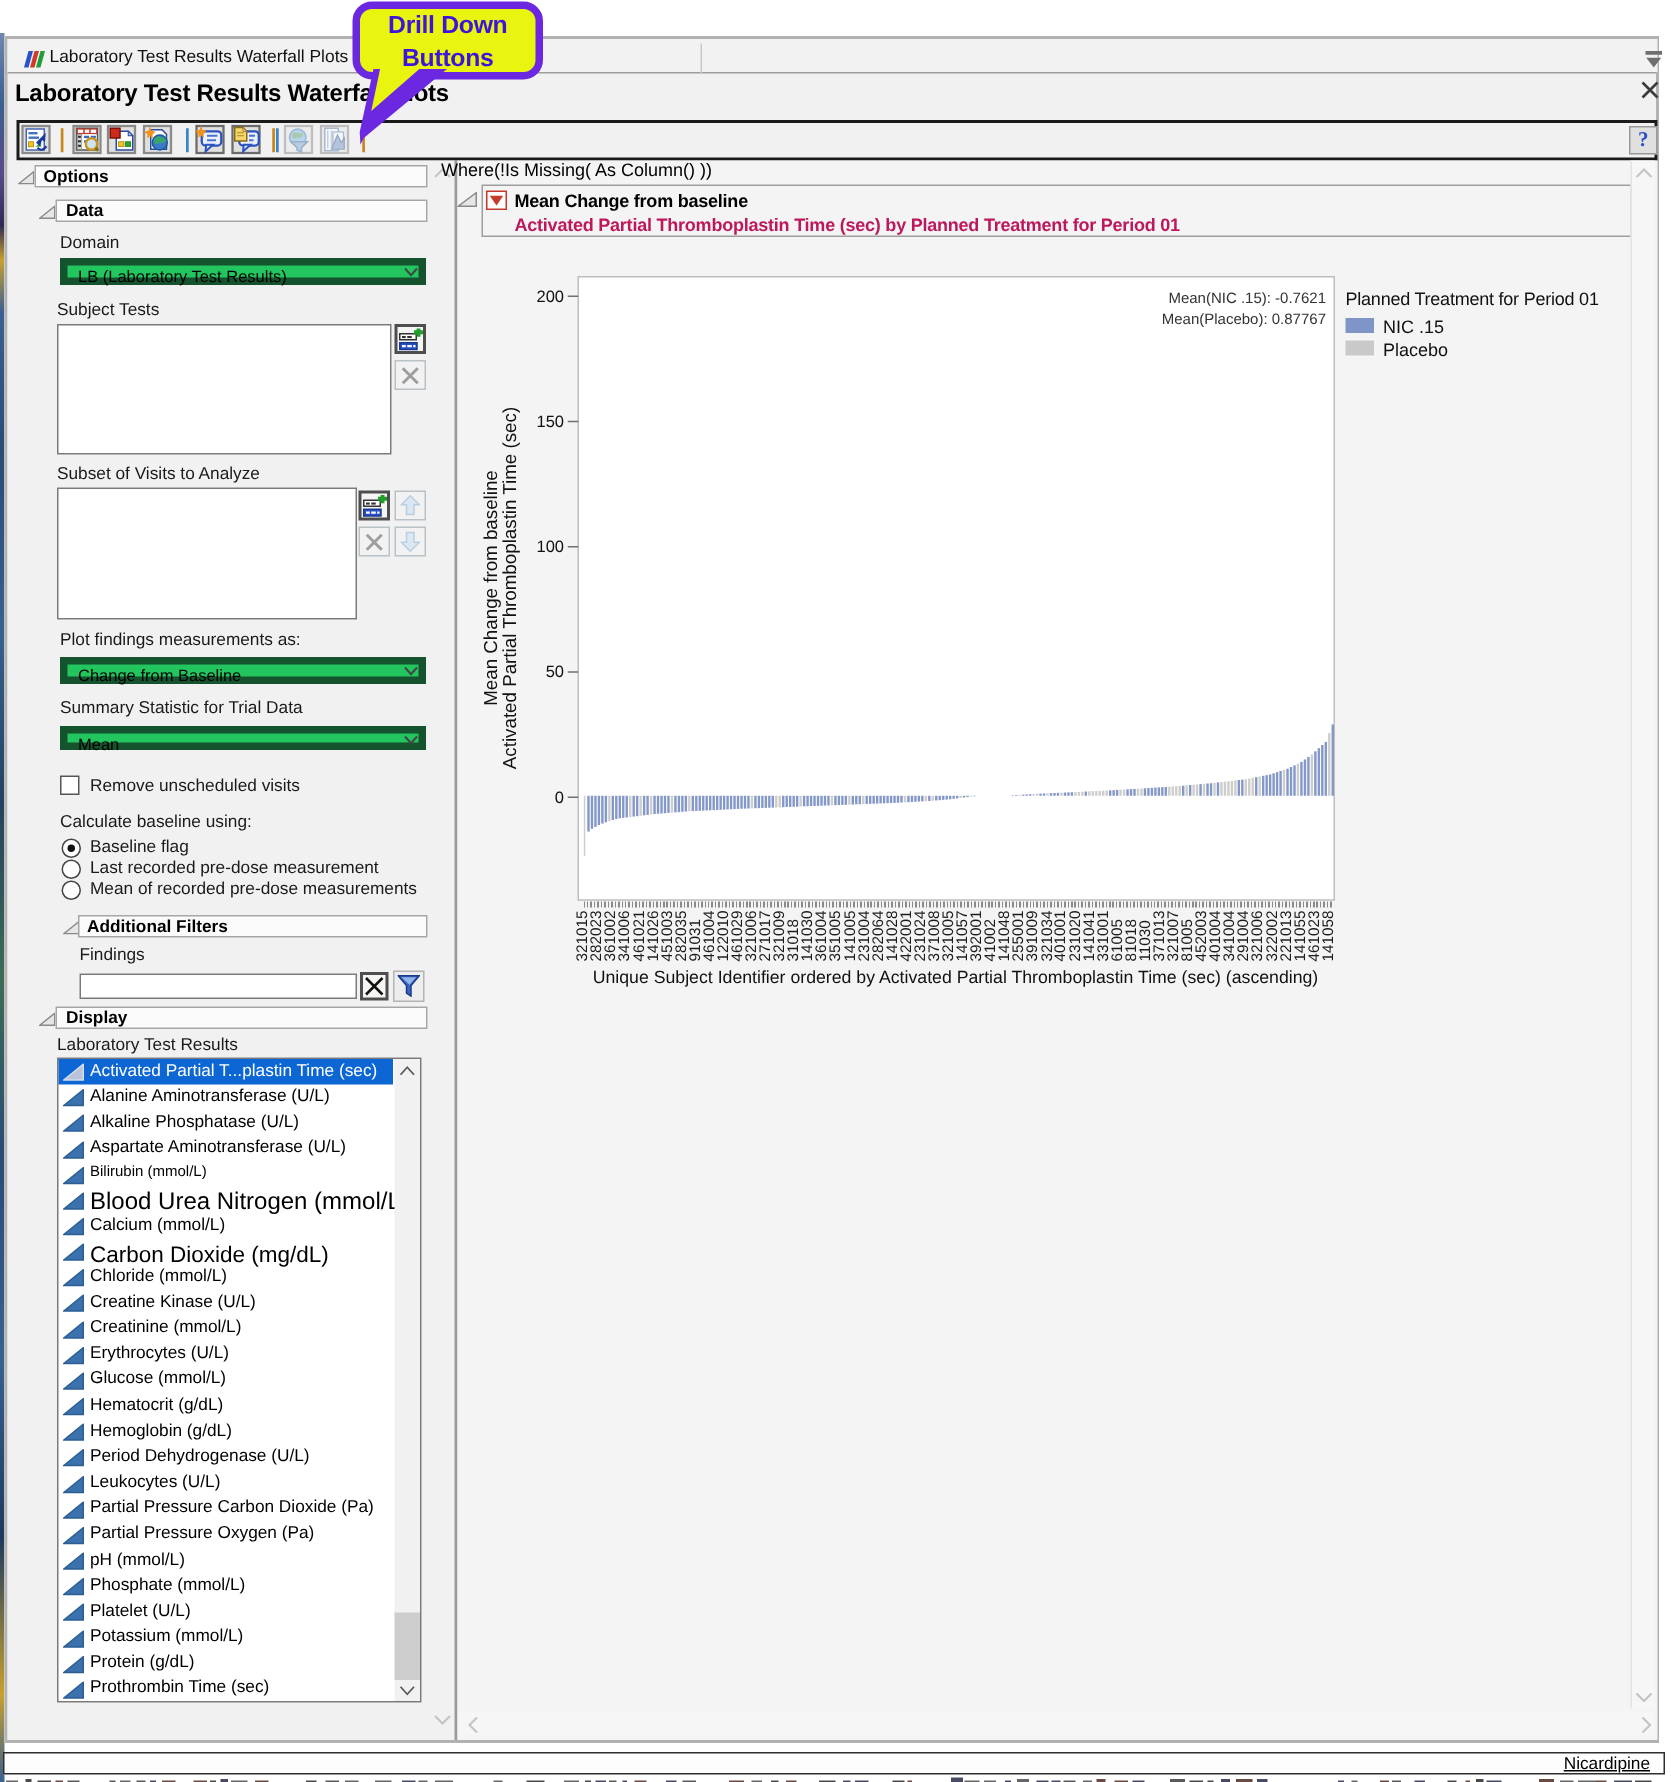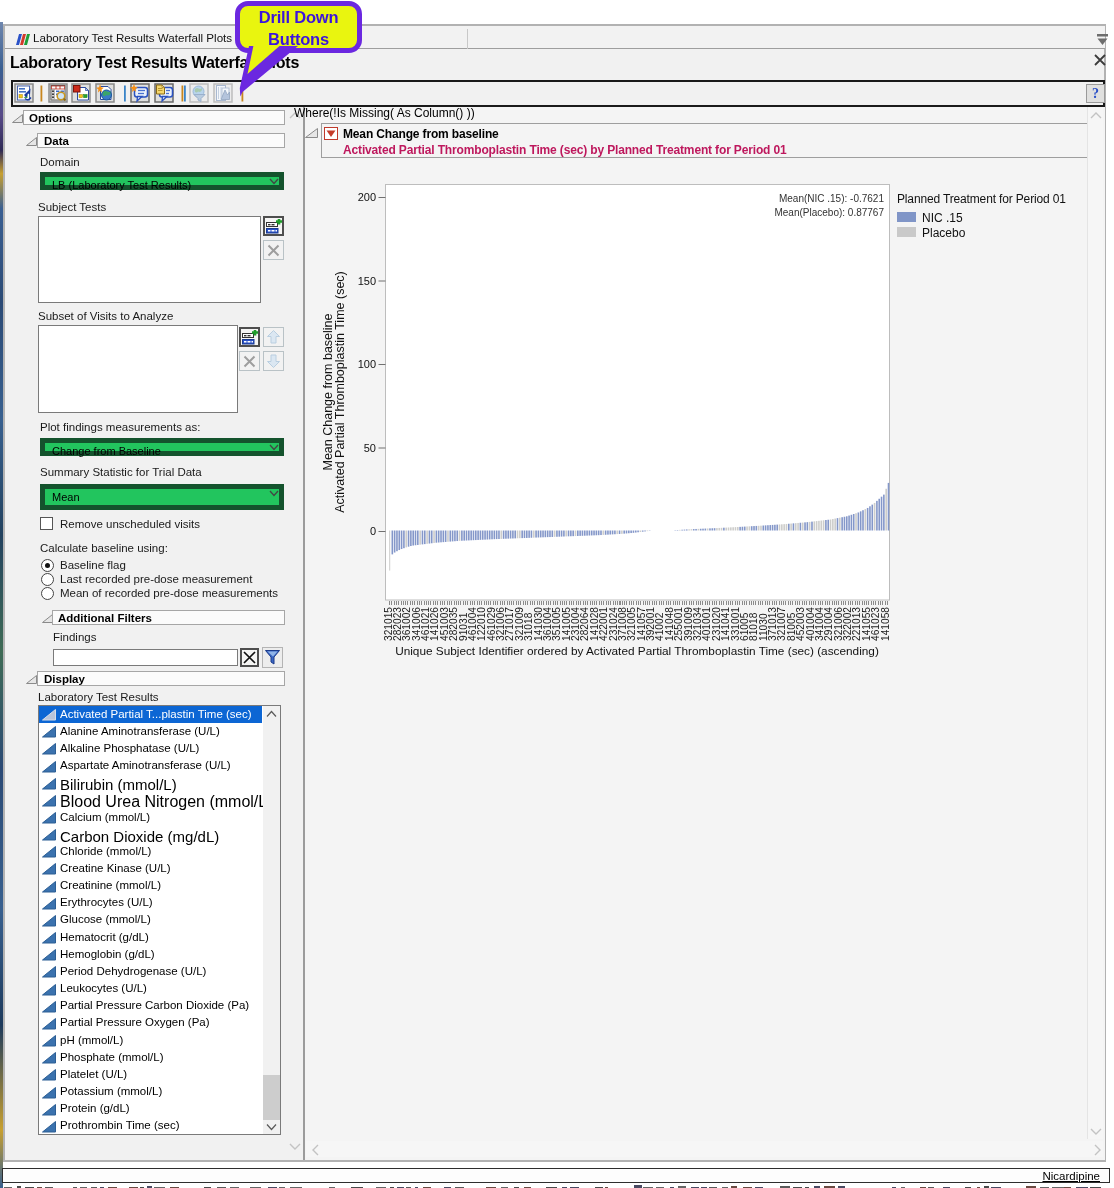--- a/index.html
+++ b/index.html
@@ -179,21 +179,21 @@
 <div class="sbtn" style="left:263px;top:351px"></div>
 <svg class="abs" style="left:267px;top:354px" width="13" height="14">
     <polygon points="6.5,13.5 12.5,7.5 9,7.5 9,1 4,1 4,7.5 0.5,7.5" fill="#dbe7f2" stroke="#b9cee0"></polygon>
   </svg>
 <div class="lbl" style="left:40px;top:421px">Plot findings measurements as:</div>
 <div class="combo" style="left:40px;top:438px;width:244px;height:18px;padding:2px 0 0 7px">Change from Baseline</div>
 <svg class="abs" style="left:269px;top:444px" width="10" height="7">
     <path d="M1 1 L5 5.5 L9 1" stroke="#444" stroke-width="1.3" fill="none"></path>
   </svg>
 <div class="lbl" style="left:40px;top:466px">Summary Statistic for Trial Data</div>
-<div class="combo" style="left:40px;top:484px;width:244px;height:26px;padding:2px 0 0 7px">Mean</div>
+<div class="combo" style="left:40px;top:484px;width:244px;height:16px;padding:2px 0 0 7px">Mean</div>
 <svg class="abs" style="left:269px;top:490px" width="10" height="7">
     <path d="M1 1 L5 5.5 L9 1" stroke="#444" stroke-width="1.3" fill="none"></path>
   </svg>
 <div class="abs" style="left:40px;top:517px;width:13px;height:13px;background:#fff;border:1px solid #555"></div>
 <div class="lbl" style="left:60px;top:518px">Remove unscheduled visits</div>
 <div class="lbl" style="left:40px;top:542px">Calculate baseline using:</div>
 <div class="abs" style="left:41px;top:559px;width:13px;height:13px;background:#fff;border:1px solid #444;border-radius:50%"></div>
 <div class="abs" style="left:45px;top:563px;width:5px;height:5px;background:#111;border-radius:50%"></div>
 <div class="lbl" style="left:60px;top:559px">Baseline flag</div>
 <div class="abs" style="left:41px;top:573px;width:13px;height:13px;background:#fff;border:1px solid #444;border-radius:50%"></div>
@@ -236,21 +236,21 @@
     <polygon points="0.5,11 13.5,11 13.5,0.5" fill="#3b72ae" stroke="#2c5e94" stroke-width="1"></polygon>
   </svg>
 <div style="position:absolute;left:60px;top:741.8px;font-size:11.5px;color:#000">Alkaline Phosphatase (U/L)</div>
 <svg style="position:absolute;left:42px;top:760.5px" width="14" height="12">
     <polygon points="0.5,11 13.5,11 13.5,0.5" fill="#3b72ae" stroke="#2c5e94" stroke-width="1"></polygon>
   </svg>
 <div style="position:absolute;left:60px;top:759.0px;font-size:11.5px;color:#000">Aspartate Aminotransferase (U/L)</div>
 <svg style="position:absolute;left:42px;top:777.6px" width="14" height="12">
     <polygon points="0.5,11 13.5,11 13.5,0.5" fill="#3b72ae" stroke="#2c5e94" stroke-width="1"></polygon>
   </svg>
-<div style="position:absolute;left:60px;top:776.1px;font-size:15px;color:#000">Bilirubin (mmol/L)</div>
+<div style="position:absolute;left:60px;top:776.1px;font-size:10px;color:#000">Bilirubin (mmol/L)</div>
 <svg style="position:absolute;left:42px;top:794.8px" width="14" height="12">
     <polygon points="0.5,11 13.5,11 13.5,0.5" fill="#3b72ae" stroke="#2c5e94" stroke-width="1"></polygon>
   </svg>
 <div style="position:absolute;left:60px;top:793.3px;font-size:16px;color:#000">Blood Urea Nitrogen (mmol/L)</div>
 <svg style="position:absolute;left:42px;top:812.0px" width="14" height="12">
     <polygon points="0.5,11 13.5,11 13.5,0.5" fill="#3b72ae" stroke="#2c5e94" stroke-width="1"></polygon>
   </svg>
 <div style="position:absolute;left:60px;top:810.5px;font-size:11.5px;color:#000">Calcium (mmol/L)</div>
 <svg style="position:absolute;left:42px;top:829.1px" width="14" height="12">
     <polygon points="0.5,11 13.5,11 13.5,0.5" fill="#3b72ae" stroke="#2c5e94" stroke-width="1"></polygon>

